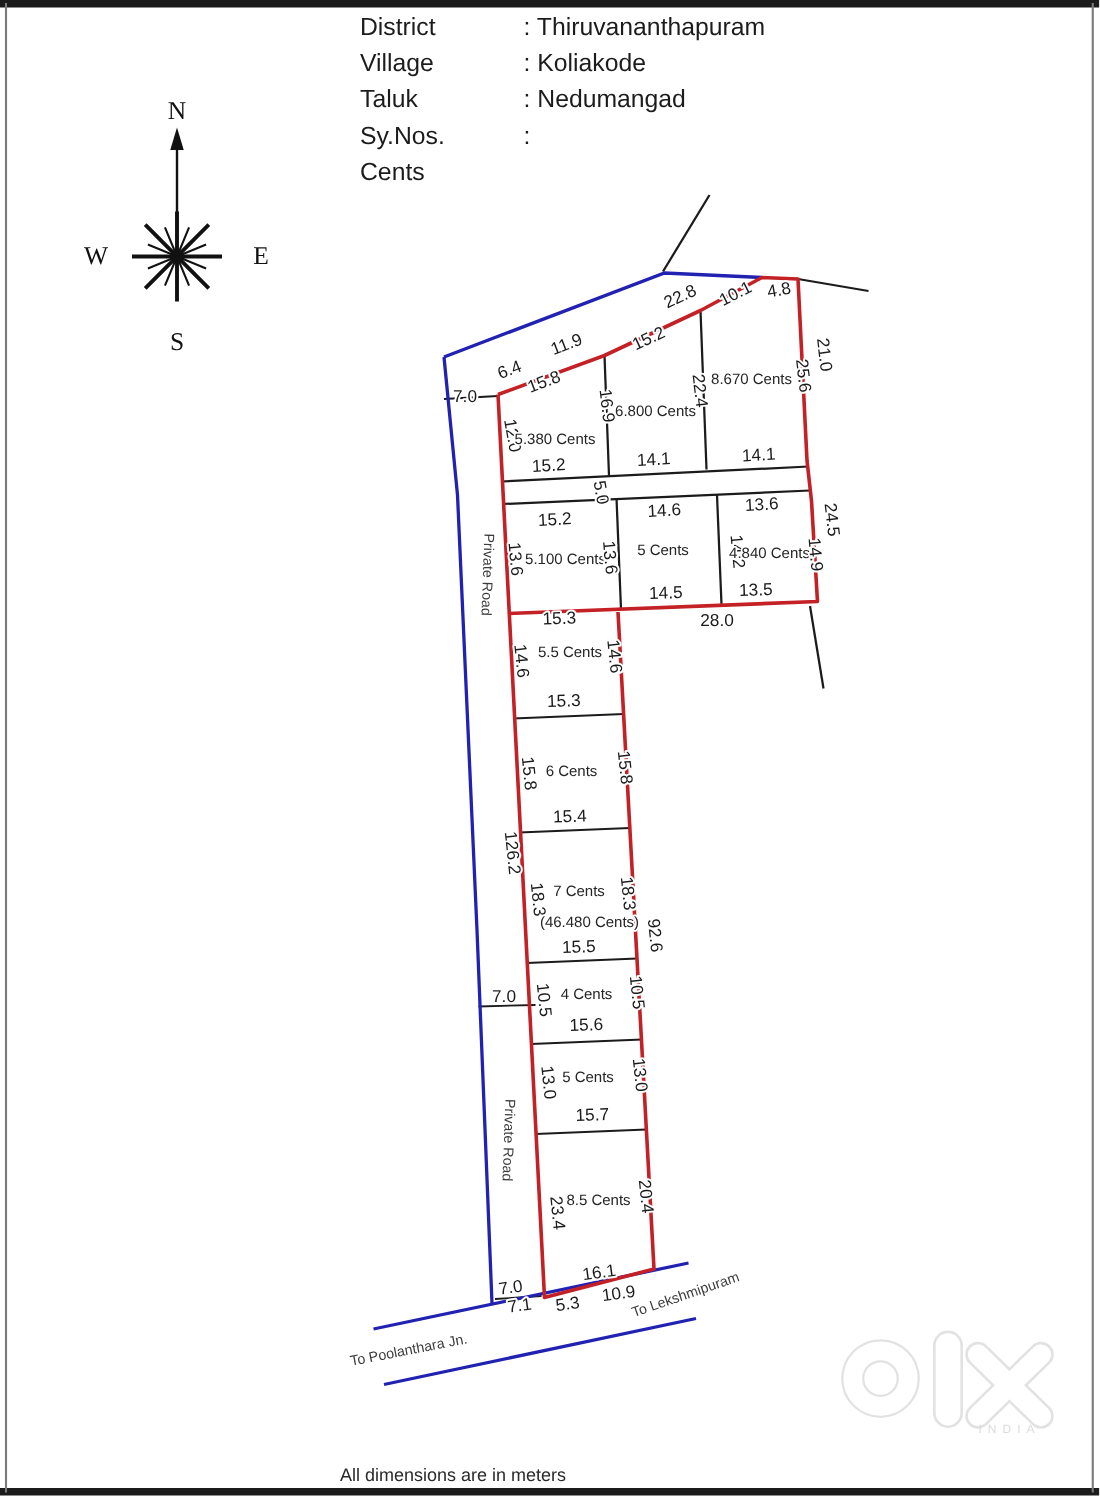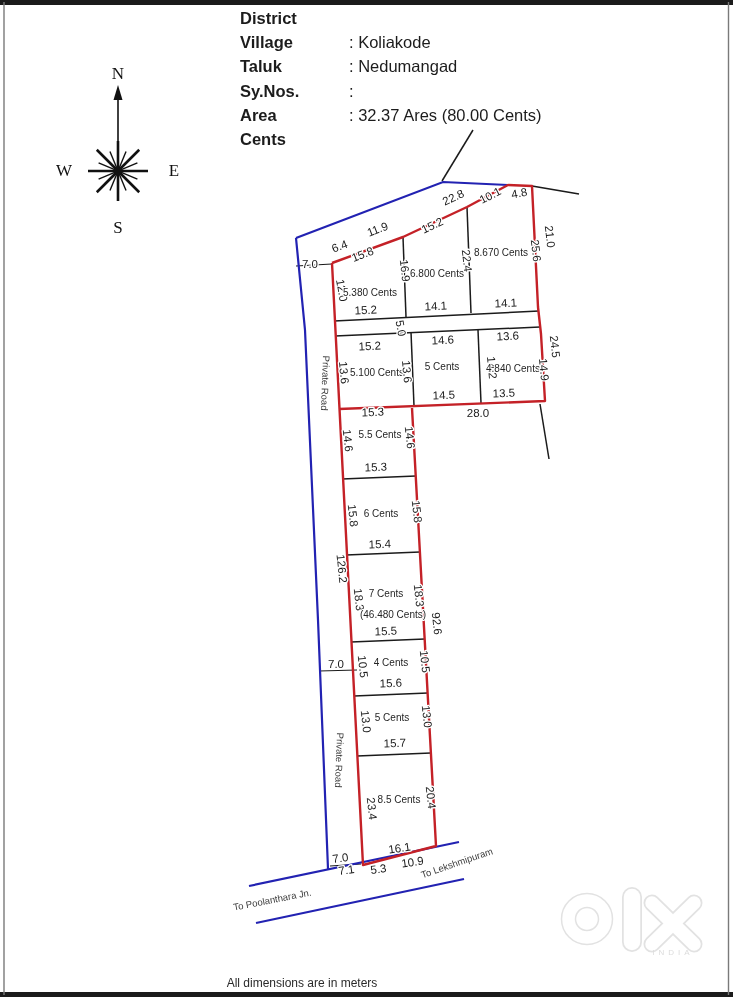--- a/index.html
+++ b/index.html
@@ -2,21 +2,21 @@
 <html><head>
 <meta charset="utf-8">
 <style>
   html,body{margin:0;padding:0;background:#fff;}
   #sheet{position:relative;width:733px;height:1000px;background:#fff;overflow:hidden;
          font-family:"Liberation Sans",sans-serif;}
   #map{position:absolute;left:0;top:0;}
   
   #hdr{position:absolute;left:240px;top:6px;width:330px;color:#1c1c1c;font-size:16.5px;line-height:24.2px;}
   .hrow{display:flex;}
-  .hlab{width:109px;flex:0 0 109px;font-weight:bold;}
+  .hlab{width:109px;flex:0 0 109px;}
   .hval{flex:1;}
   
   .d{font:11.5px "Liberation Sans",sans-serif;fill:#1b1b1b;text-anchor:middle;
      paint-order:stroke;stroke:#ffffff;stroke-width:2.6px;stroke-linejoin:round;}
   .p{font:10px "Liberation Sans",sans-serif;fill:#252525;text-anchor:middle;
      paint-order:stroke;stroke:#ffffff;stroke-width:2.2px;stroke-linejoin:round;}
   .r{font:9.5px "Liberation Sans",sans-serif;fill:#3c3c3c;text-anchor:middle;
      paint-order:stroke;stroke:#ffffff;stroke-width:2px;stroke-linejoin:round;}
   .cmp{font:17px "Liberation Serif",serif;fill:#111;text-anchor:middle;}
   .wm{font:8px "Liberation Sans",sans-serif;fill:#dcdcdc;letter-spacing:4px;text-anchor:middle;}
@@ -170,36 +170,33 @@
       <line x1="694" y1="903" x2="652" y2="944" stroke="#e2e2e2" stroke-width="17"></line>
       <line x1="652" y1="903" x2="694" y2="944" stroke="#ffffff" stroke-width="13.5"></line>
       <line x1="694" y1="903" x2="652" y2="944" stroke="#ffffff" stroke-width="13.5"></line>
       <text class="wm" x="673" y="955" stroke="none" fill="#dcdcdc">INDIA</text>
     </g>
   </svg>
 
   <div id="hdr">
     <div class="hrow">
       <div class="hlab">District</div>
+      <div class="hval">: Thiruvananthapuram</div>
     </div>
     <div class="hrow">
       <div class="hlab">Village</div>
       <div class="hval">: Koliakode</div>
     </div>
     <div class="hrow">
       <div class="hlab">Taluk</div>
       <div class="hval">: Nedumangad</div>
     </div>
     <div class="hrow">
       <div class="hlab">Sy.Nos.</div>
       <div class="hval">:</div>
     </div>
     <div class="hrow">
-      <div class="hlab">Area</div>
-      <div class="hval">: 32.37 Ares (80.00 Cents)</div>
-    </div>
-    <div class="hrow">
       <div class="hlab">Cents</div>
     </div>
   </div>
 
   <div id="foot">All dimensions are in meters</div>
 </div>
 
 </body></html>

